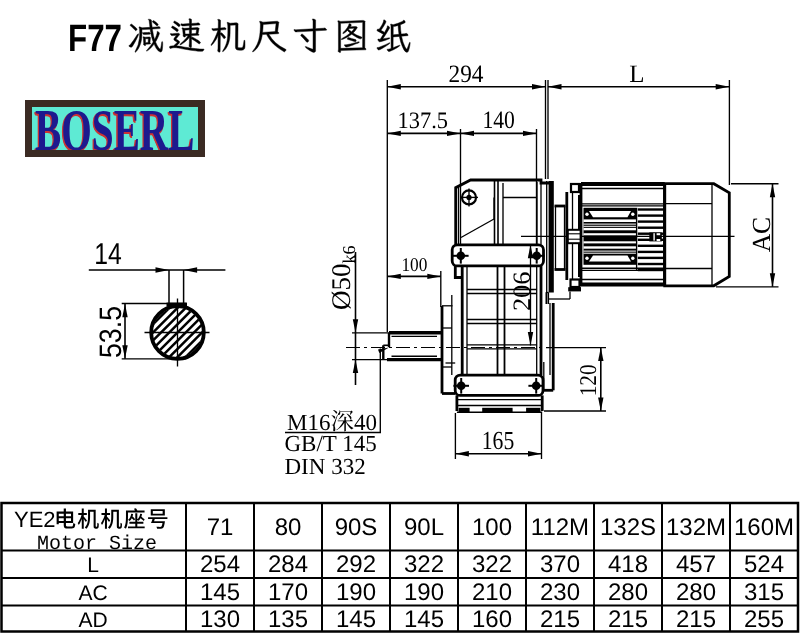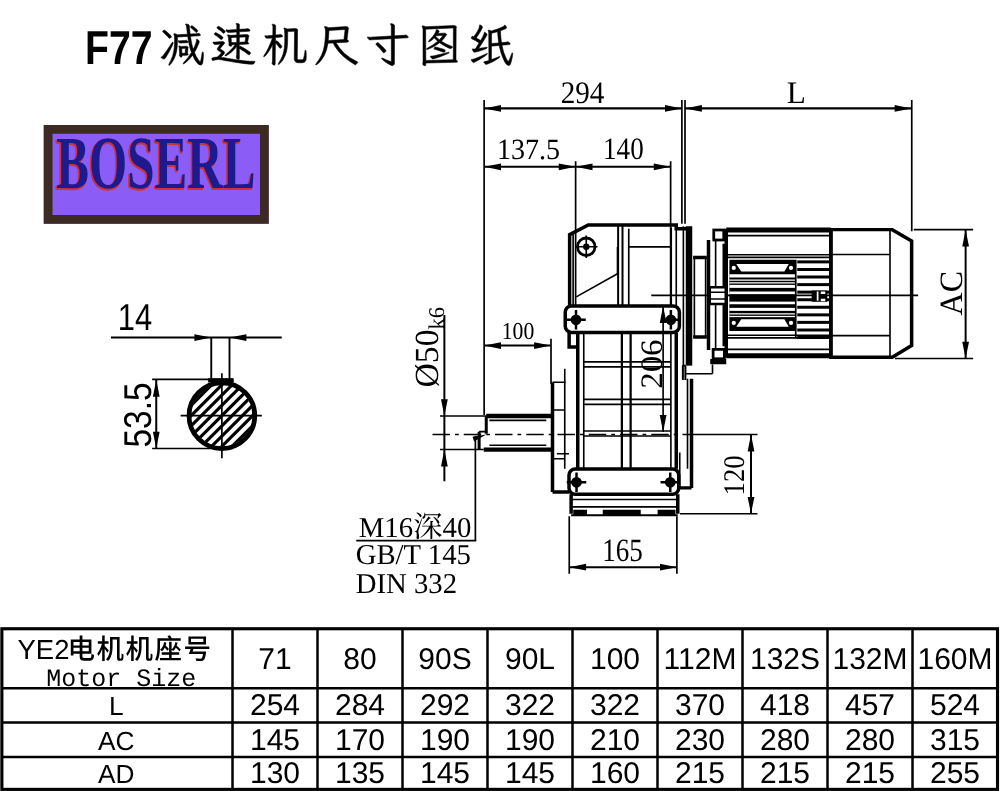--- a/index.html
+++ b/index.html
@@ -1,16 +1,16 @@
 <!DOCTYPE html>
 <html><head><meta charset="utf-8">
 <style>
 html,body{margin:0;padding:0;background:#fff;width:800px;height:633px;overflow:hidden;-webkit-font-smoothing:antialiased}
 text{text-rendering:geometricPrecision;-webkit-font-smoothing:antialiased}
-#logo{filter:brightness(1.001);position:absolute;left:35px;top:100px;width:180px;height:79px;border:7px solid #3b2b23;box-sizing:border-box;background:#8b5cf6;overflow:hidden}
+#logo{filter:brightness(1.001);position:absolute;left:25px;top:100px;width:180px;height:57px;border:7px solid #3b2b23;box-sizing:border-box;background:#5eead4;overflow:hidden}
 #logo span{display:inline-block;font-family:"Liberation Serif",serif;font-weight:bold;font-size:60px;line-height:60px;color:#1c1a8e;transform:scaleX(0.655);transform-origin:0 0;margin-left:3px;margin-top:-7px;text-shadow:-2px 1px 0 #c33,-1px 2px 0 #c33}
 </style></head>
 <body>
 <svg width="800" height="633" viewBox="0 0 800 633" style="position:absolute;left:0;top:0;filter:grayscale(1)">
 <text x="68" y="51" textLength="54" lengthAdjust="spacingAndGlyphs" font-family="Liberation Sans" font-size="38" font-weight="bold" fill="#000">F77</text>
 <g stroke="#000" stroke-width="12" fill="#000">
       <g transform="translate(127.0,49.0) scale(0.03700,0.03700)">
         <path d="M952 -204Q940 -204 935 -168Q925 -83 913 -36Q901 10 895 10Q889 10 852 -38Q816 -87 772 -190Q804 -243 841 -326Q878 -408 878 -428Q878 -447 838 -469Q823 -476 818 -476Q812 -476 812 -470V-466Q814 -462 814 -456V-440Q814 -430 798 -378Q782 -325 747 -257Q717 -335 693 -496Q688 -529 686 -540L876 -551Q903 -553 903 -565Q903 -579 875 -598Q864 -606 858 -606Q852 -606 842 -602Q832 -599 824 -598Q816 -598 806 -597L680 -589Q670 -654 661 -772Q659 -791 631 -798Q603 -806 589 -806Q575 -806 575 -800Q575 -795 584 -787Q592 -779 596 -768Q599 -758 602 -732Q605 -706 610 -666Q614 -625 619 -585L405 -572Q353 -598 338 -598Q324 -598 324 -590Q324 -586 326 -581L332 -567Q342 -540 342 -473V-404Q342 -357 335 -283Q321 -120 225 56Q217 71 217 80Q217 89 223 89Q229 89 250 68Q271 47 298 6Q324 -34 348 -92Q373 -151 388 -229Q404 -307 404 -479V-524L626 -537Q642 -436 659 -354Q676 -272 708 -190Q641 -80 541 27Q526 43 526 50Q526 58 532 58Q539 58 570 36Q600 14 644 -28Q687 -71 732 -132Q767 -52 797 -8Q859 83 905 83Q923 83 936 68Q950 53 954 20Q966 -72 966 -138Q966 -204 952 -204ZM787 -641Q803 -624 813 -624Q823 -624 834 -639Q844 -654 844 -659Q844 -671 786 -720Q727 -768 714 -768Q702 -768 694 -757Q686 -746 686 -738Q686 -731 695 -724Q743 -688 787 -641ZM446 -442 424 -445Q418 -445 418 -441Q418 -437 424 -421Q435 -393 459 -393L472 -394L614 -401Q635 -403 635 -415Q635 -427 620 -440Q605 -454 598 -454Q591 -454 583 -450Q575 -446 563 -446L466 -443ZM591 -325 498 -319Q456 -331 444 -331Q431 -331 431 -326Q431 -321 437 -311Q443 -301 444 -277L450 -166V-155L447 -122Q447 -110 462 -100Q478 -89 488 -89Q504 -89 504 -106V-109L503 -126L612 -132Q623 -133 630 -135Q638 -137 638 -146Q638 -154 621 -178L632 -282Q633 -287 635 -291Q637 -295 637 -301Q637 -307 626 -316Q615 -326 603 -326ZM577 -280 571 -174 501 -171 497 -275ZM274 -536Q274 -545 222 -593Q171 -641 146 -658Q121 -675 115 -675Q109 -675 97 -664Q85 -652 85 -644Q85 -637 88 -632Q92 -628 126 -599Q160 -570 194 -532Q227 -494 234 -494Q242 -494 250 -501Q274 -520 274 -536ZM111 -48H115Q127 -48 136 -58Q144 -69 179 -124Q214 -180 264 -280Q313 -380 313 -397Q313 -414 306 -414Q293 -414 274 -384Q174 -224 96 -126Q80 -106 64 -98Q49 -91 49 -84Q49 -82 62 -68Q75 -54 111 -48Z"></path>
       </g>
     </g>

